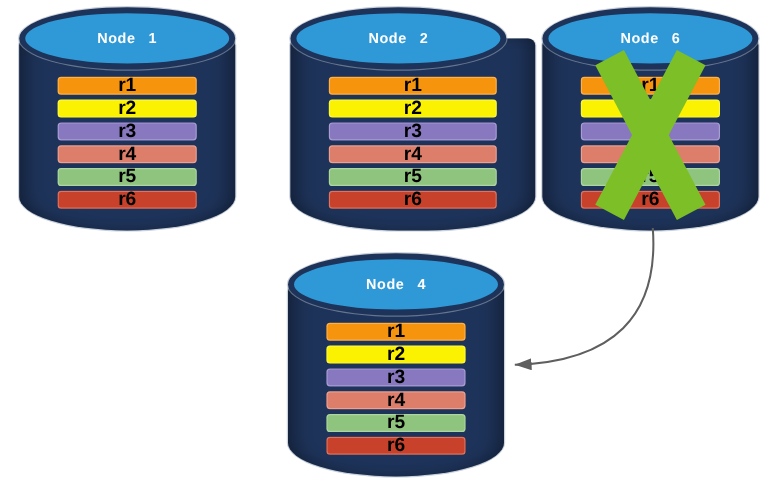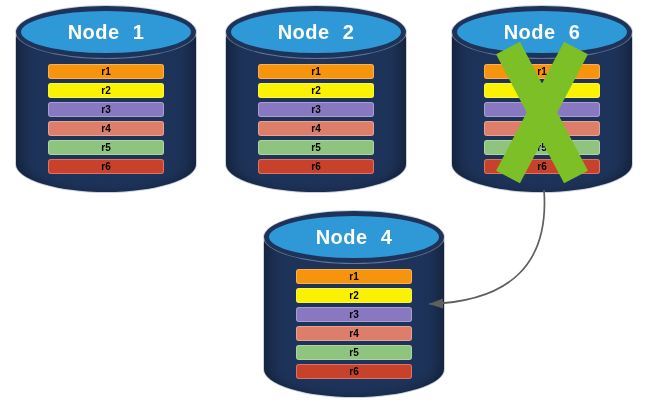--- a/index.html
+++ b/index.html
@@ -22,31 +22,31 @@
     position:absolute;top:0;left:0;width:180px;height:52px;
     border-radius:50%;
     background:var(--top,#2E99D6);
     border:5px solid var(--body,#1E3359);
     box-sizing:border-box;
     box-shadow:0 0 0 1px rgba(160,172,188,.55);
   }
   .node-label{
     position:absolute;top:0;left:0;width:180px;height:52px;
     display:flex;align-items:center;justify-content:center;
-    color:var(--label,#fff);font-size:20px;font-weight:bold;word-spacing:7px;
+    color:var(--label,#fff);font-size:12px;font-weight:bold;word-spacing:7px;
     letter-spacing:.5px;
     text-align:center;
   }
   .bars{
     position:absolute;left:32px;right:32px;top:58px;
     display:flex;flex-direction:column;gap:4px;
   }
   .bar{
     height:15px;border-radius:3px;
-    text-align:center;font-size:10px;font-weight:bold;line-height:15px;
+    text-align:center;font-size:16px;font-weight:bold;line-height:15px;
     color:var(--ink,#000);
     box-shadow:inset 0 0 0 1px rgba(255,255,255,.28);
   }
   .fail-x{position:absolute;left:36px;top:38px;width:108px;height:137px;overflow:visible;}
   .arrow-layer{position:absolute;left:0;top:0;pointer-events:none;}
 </style>
 </head>
 <body>
 
 <div class="canvas" style="--ink: #000000; --label: #FFFFFF;">
@@ -58,21 +58,21 @@
     <div class="bars">
       <div class="bar" style="background: rgb(247, 148, 14);">r1</div>
       <div class="bar" style="background: rgb(250, 242, 0);">r2</div>
       <div class="bar" style="background: rgb(136, 120, 192);">r3</div>
       <div class="bar" style="background: rgb(221, 126, 107);">r4</div>
       <div class="bar" style="background: rgb(142, 196, 125);">r5</div>
       <div class="bar" style="background: rgb(200, 66, 43);">r6</div>
     </div>
   </div>
 
-  <div class="node" style="left: 226px; top: 6px; --body: #1E3359; --top: #2E99D6;">
+  <div class="node" style="left: 242px; top: 6px; padding-left: 24px; --body: #1E3359; --top: #2E99D6;">
     <div class="cyl-body"></div>
     <div class="cyl-top"></div>
     <div class="node-label">Node 2</div>
     <div class="bars">
       <div class="bar" style="background: rgb(247, 148, 14);">r1</div>
       <div class="bar" style="background: rgb(250, 242, 0);">r2</div>
       <div class="bar" style="background: rgb(136, 120, 192);">r3</div>
       <div class="bar" style="background: rgb(221, 126, 107);">r4</div>
       <div class="bar" style="background: rgb(142, 196, 125);">r5</div>
       <div class="bar" style="background: rgb(200, 66, 43);">r6</div>
@@ -90,21 +90,21 @@
       <div class="bar" style="background: rgb(221, 126, 107);">r4</div>
       <div class="bar" style="background: rgb(142, 196, 125);">r5</div>
       <div class="bar" style="background: rgb(200, 66, 43);">r6</div>
     </div>
     <svg class="fail-x" viewBox="0 0 108 137">
       <line x1="20" y1="4" x2="88" y2="133" stroke-width="27" stroke="#7DBF26"></line>
       <line x1="88" y1="4" x2="20" y2="133" stroke-width="27" stroke="#7DBF26"></line>
     </svg>
   </div>
 
-  <div class="node" style="left: 240px; top: 211px; margin-left: 24px; --body: #1E3359; --top: #2E99D6;">
+  <div class="node" style="left: 240px; top: 211px; --body: #1E3359; --top: #2E99D6;">
     <div class="cyl-body"></div>
     <div class="cyl-top"></div>
     <div class="node-label">Node 4</div>
     <div class="bars">
       <div class="bar" style="background: rgb(247, 148, 14);">r1</div>
       <div class="bar" style="background: rgb(250, 242, 0);">r2</div>
       <div class="bar" style="background: rgb(136, 120, 192);">r3</div>
       <div class="bar" style="background: rgb(221, 126, 107);">r4</div>
       <div class="bar" style="background: rgb(142, 196, 125);">r5</div>
       <div class="bar" style="background: rgb(200, 66, 43);">r6</div>

